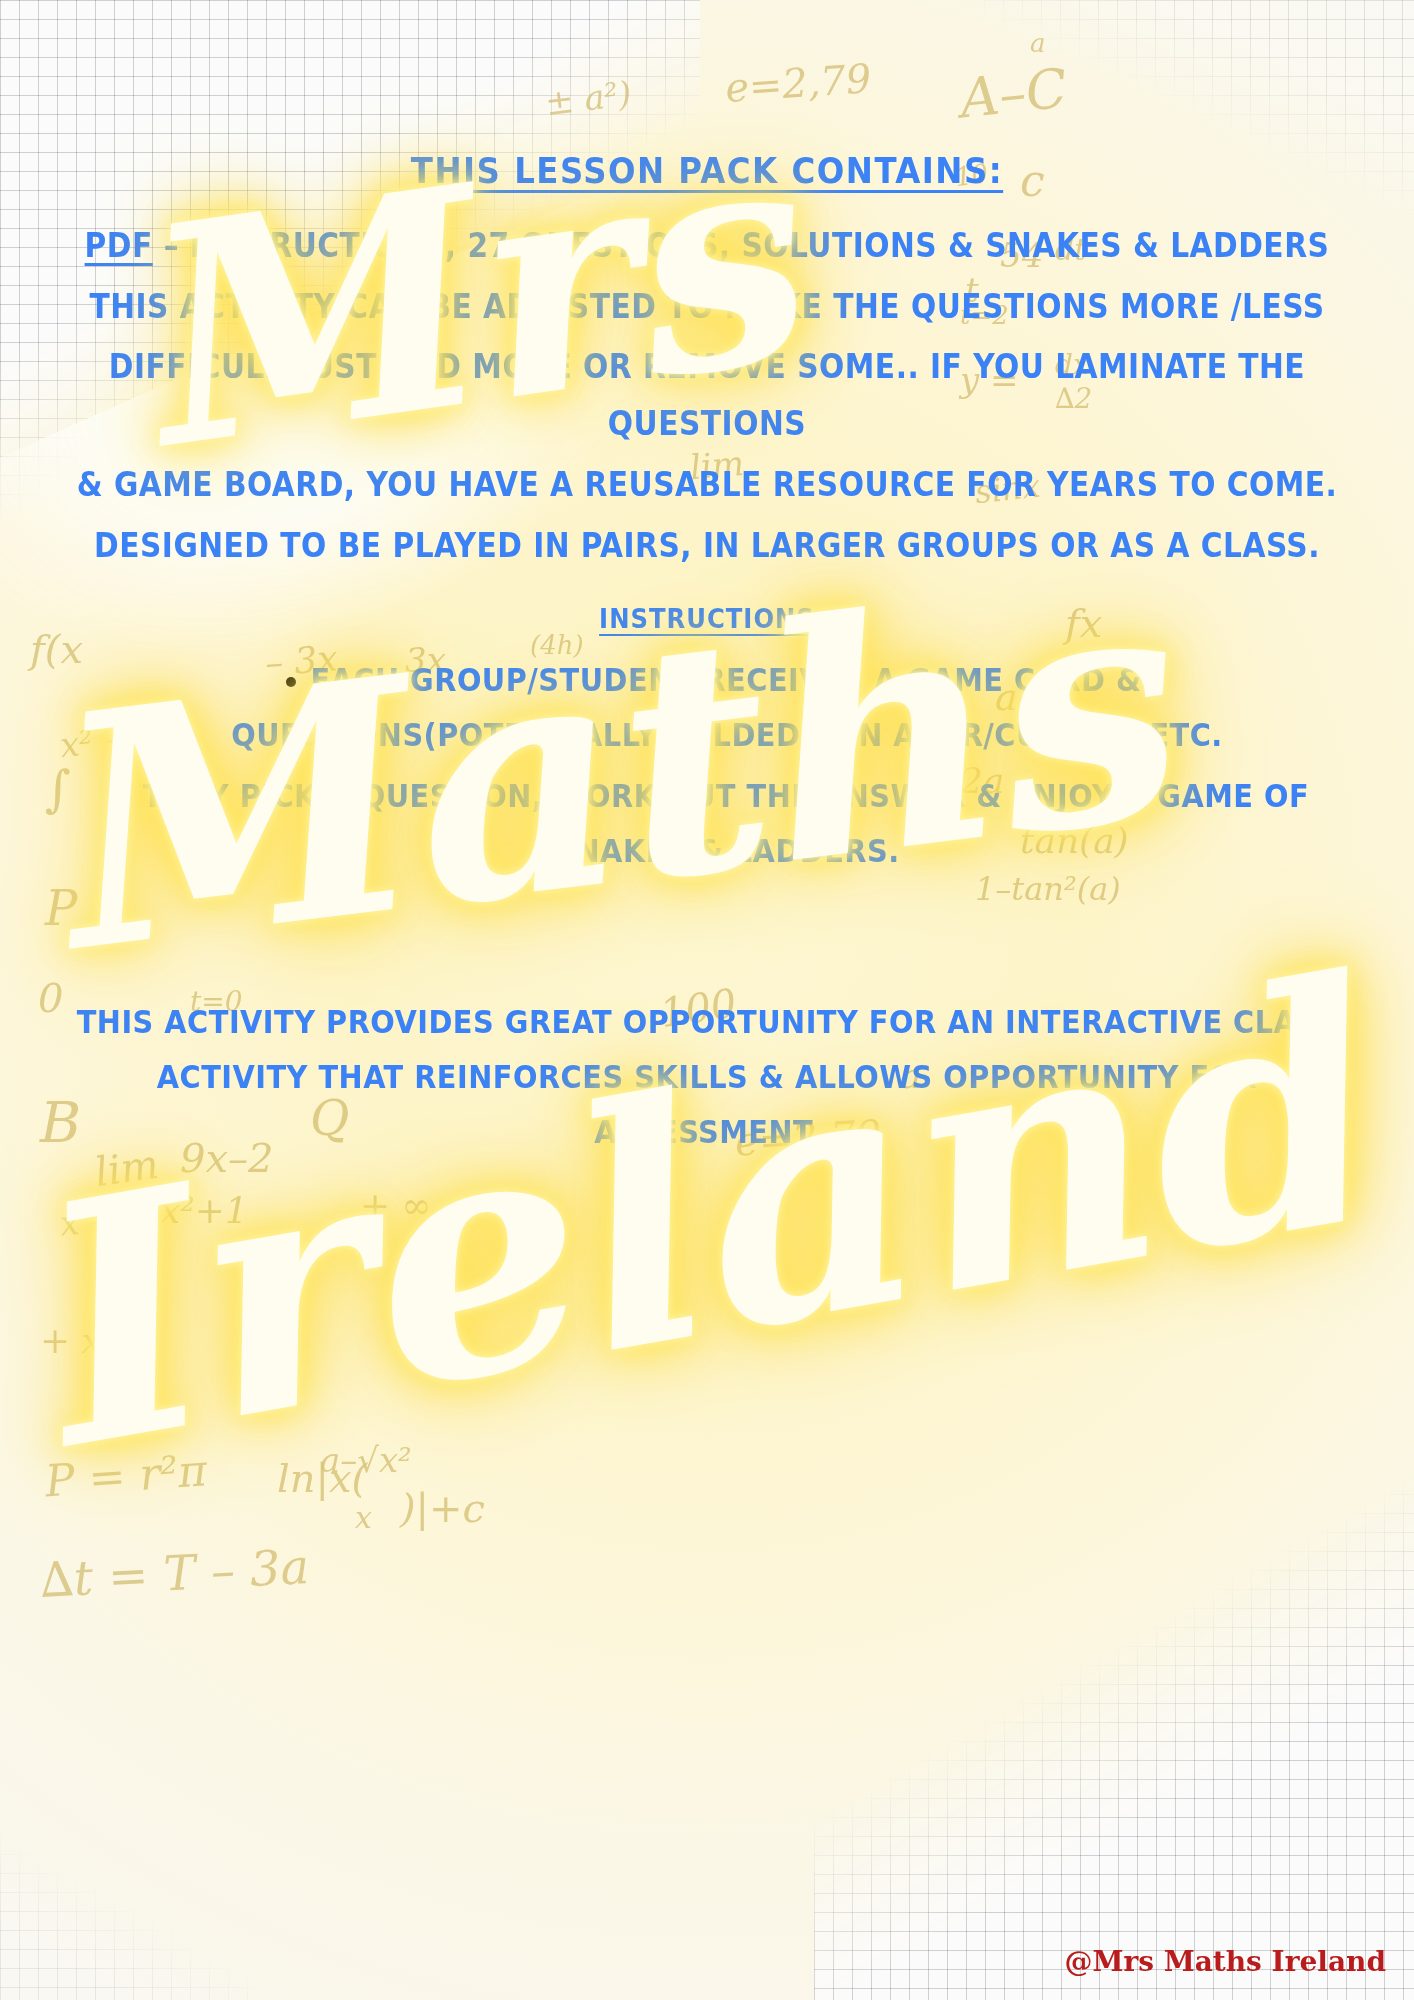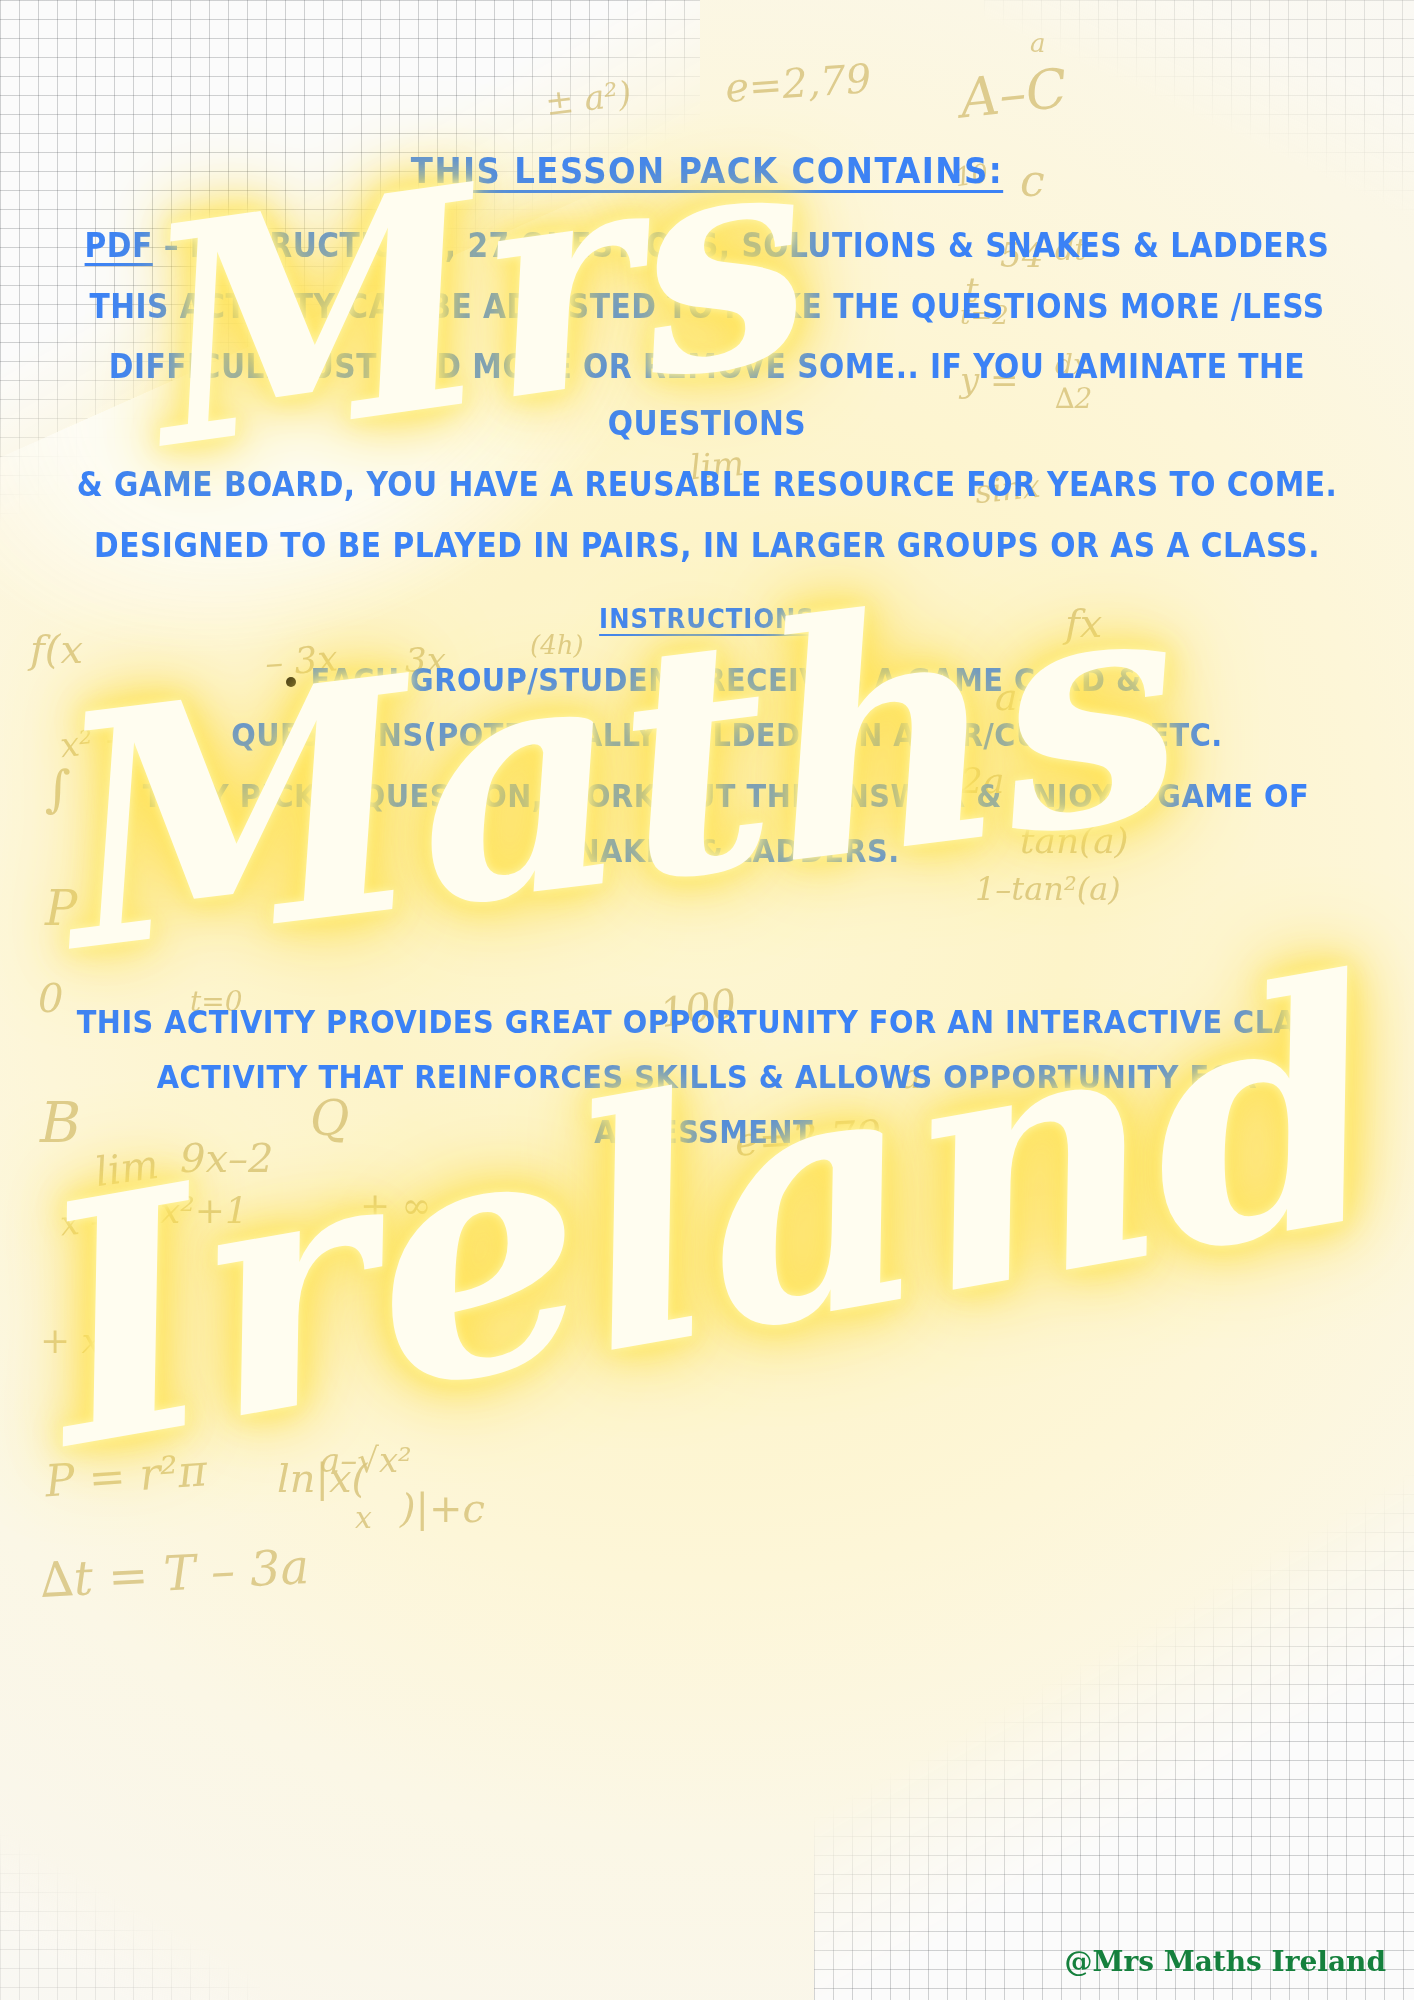--- a/index.html
+++ b/index.html
@@ -165,21 +165,21 @@
   .wm3 { left: 40px;  top: 1020px; font-size: 330px; transform: rotate(-10deg); }
 
   
   .handle {
     position: absolute;
     right: 28px;
     bottom: 22px;
     font-family: "DejaVu Serif", serif;
     font-weight: 700;
     font-size: 28px;
-    color: #15803d;
+    color: #b91c1c;
   }
 </style>
 </head>
 <body>
 
 <div class="page">
 
   <div class="bg-cream"></div>
   <div class="graph tl"></div>
   <div class="graph tr"></div>

